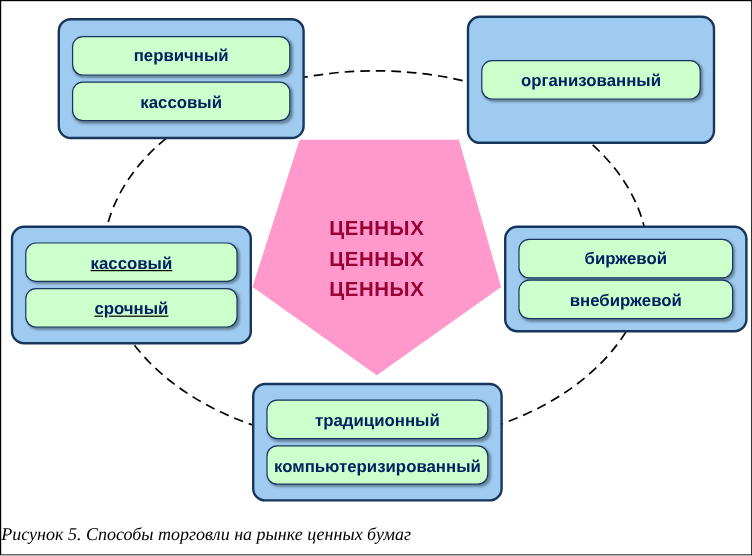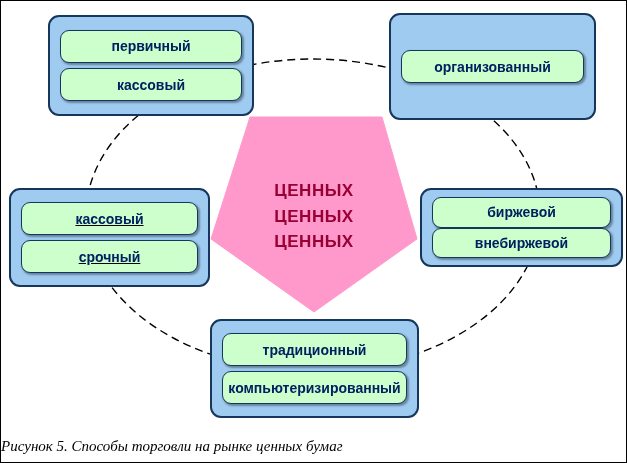--- a/index.html
+++ b/index.html
@@ -18,21 +18,21 @@
   .item{
     background:#CCFFCC;border:1px solid #17365D;border-radius:9px;
     height:31px;display:flex;align-items:center;justify-content:center;
     font-weight:bold;font-size:14px;color:#002060;
     box-shadow:1.5px 1.5px 2px rgba(0,0,0,0.35);
     white-space:nowrap;
   }
   .g1{left:47px;top:14px;width:206px;height:101px;}
   .g2{left:388px;top:12px;width:207px;height:107px;}
   .g3{left:8px;top:187px;width:201px;height:99px;text-decoration:underline;}
-  .g4{left:419px;top:187px;width:203px;height:79px;}
+  .g4{left:419px;top:187px;width:203px;height:89px;}
   .g5{left:209px;top:318px;width:209px;height:99px;}
   .center-label{
     position:absolute;z-index:2;left:238px;top:177px;width:150px;
     text-align:center;font-weight:bold;font-size:17px;color:#990033;
     letter-spacing:.5px;line-height:1.5;
   }
   .caption{
     position:absolute;z-index:2;left:0;right:0;bottom:7px;text-align:left;
     font-family:"Liberation Serif",serif;font-style:italic;font-size:15px;color:#000;
   }

